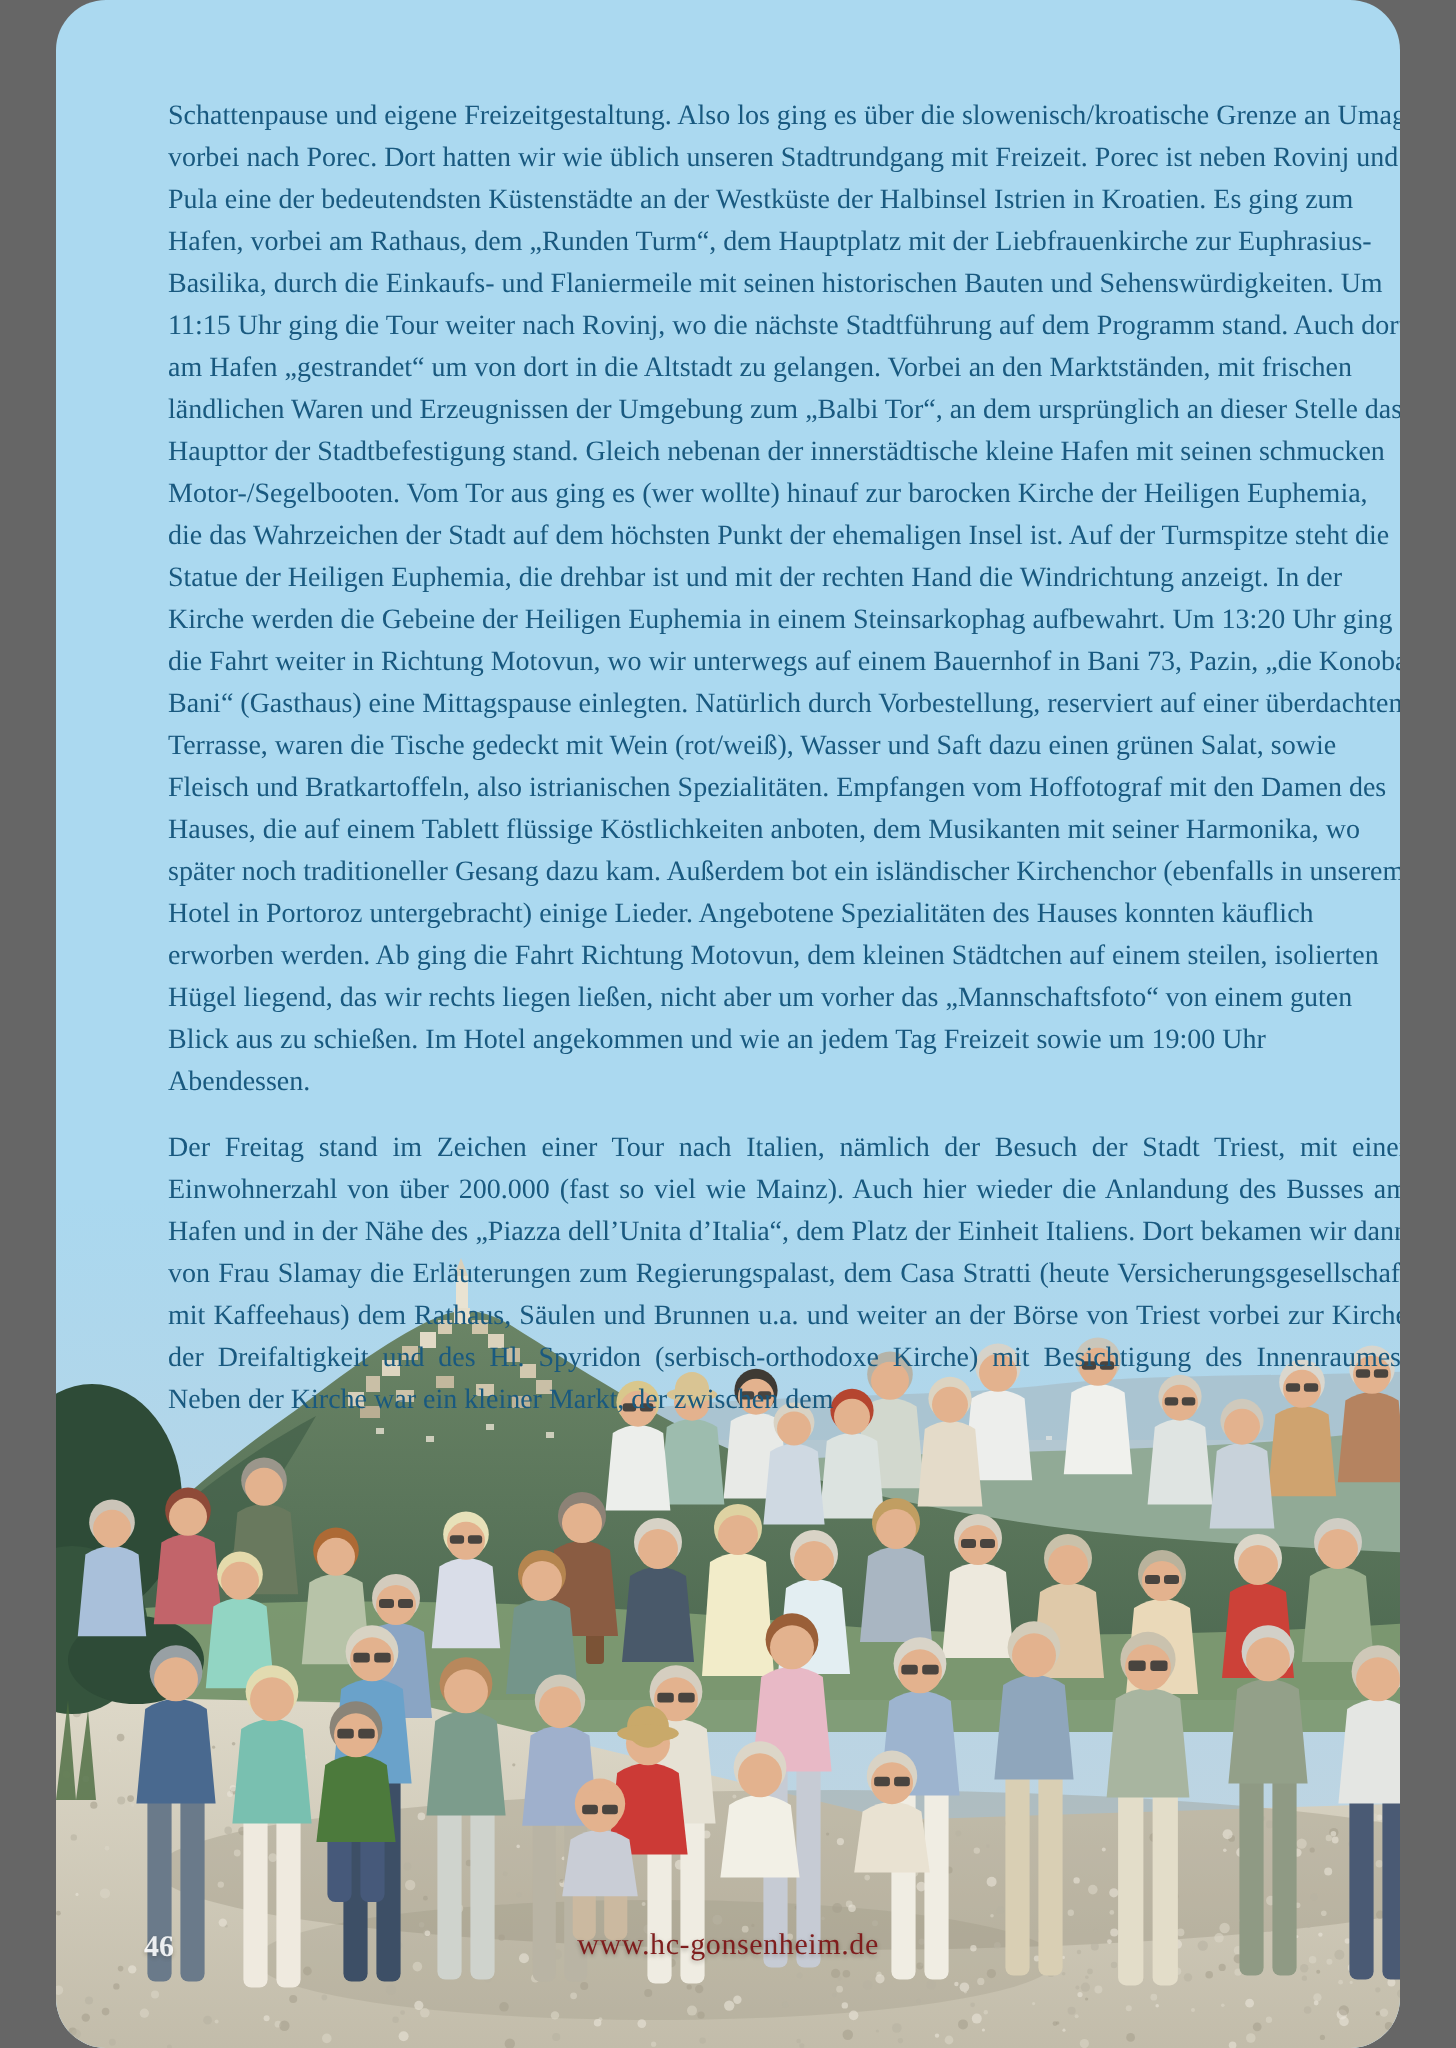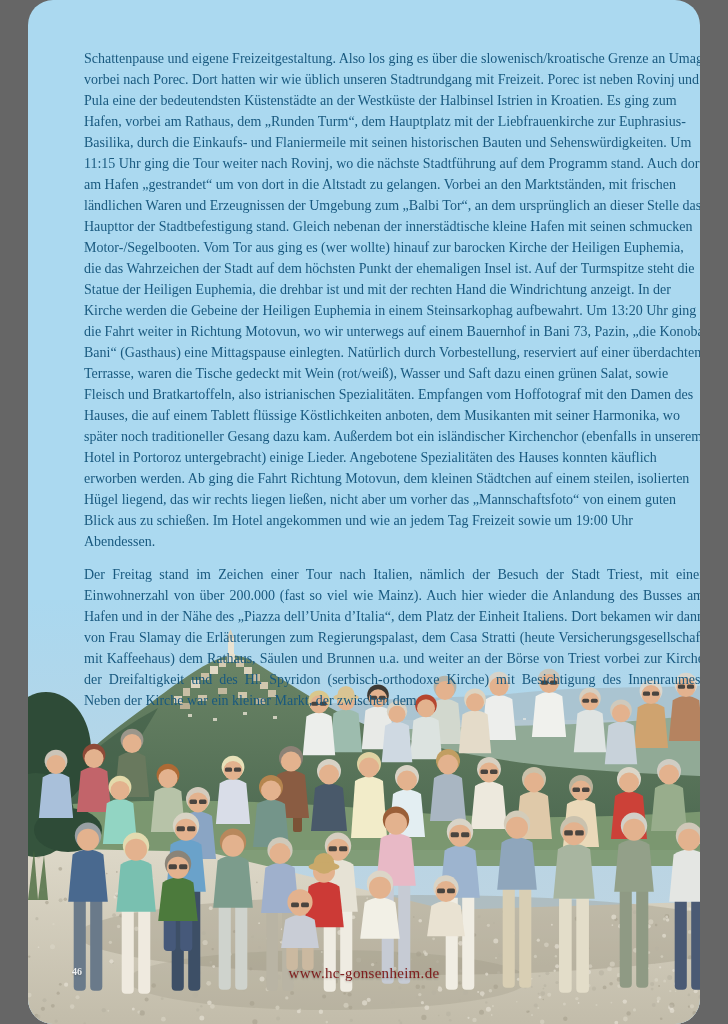--- a/index.html
+++ b/index.html
@@ -11,21 +11,21 @@
   }
   .text-block{
     position:absolute;left:56px;top:48px;width:620px;
     color:#19597f;font-size:14px;line-height:21px;z-index:2;
   }
   .text-block p{margin:0 0 12px 0;}
   .text-block p.justified{text-align:justify;}
   .photo{position:absolute;left:0;top:600px;width:728px;height:424px;z-index:1;}
   .page-number{
     position:absolute;left:44px;top:966px;z-index:3;
-    color:#ffffff;opacity:.88;font-size:10px;font-weight:bold;
+    color:#ffffff;opacity:.88;font-size:15px;font-weight:bold;
     text-shadow:0 1px 2px rgba(60,55,40,.35);
   }
   .footer-url{
     position:absolute;left:0;right:0;top:965px;z-index:3;text-align:center;
     color:#7f1d1d;font-size:15px;letter-spacing:.3px;
     text-shadow:0 1px 2px rgba(60,55,40,.4);cursor:pointer;
   }
 </style>
 </head>
 <body>

